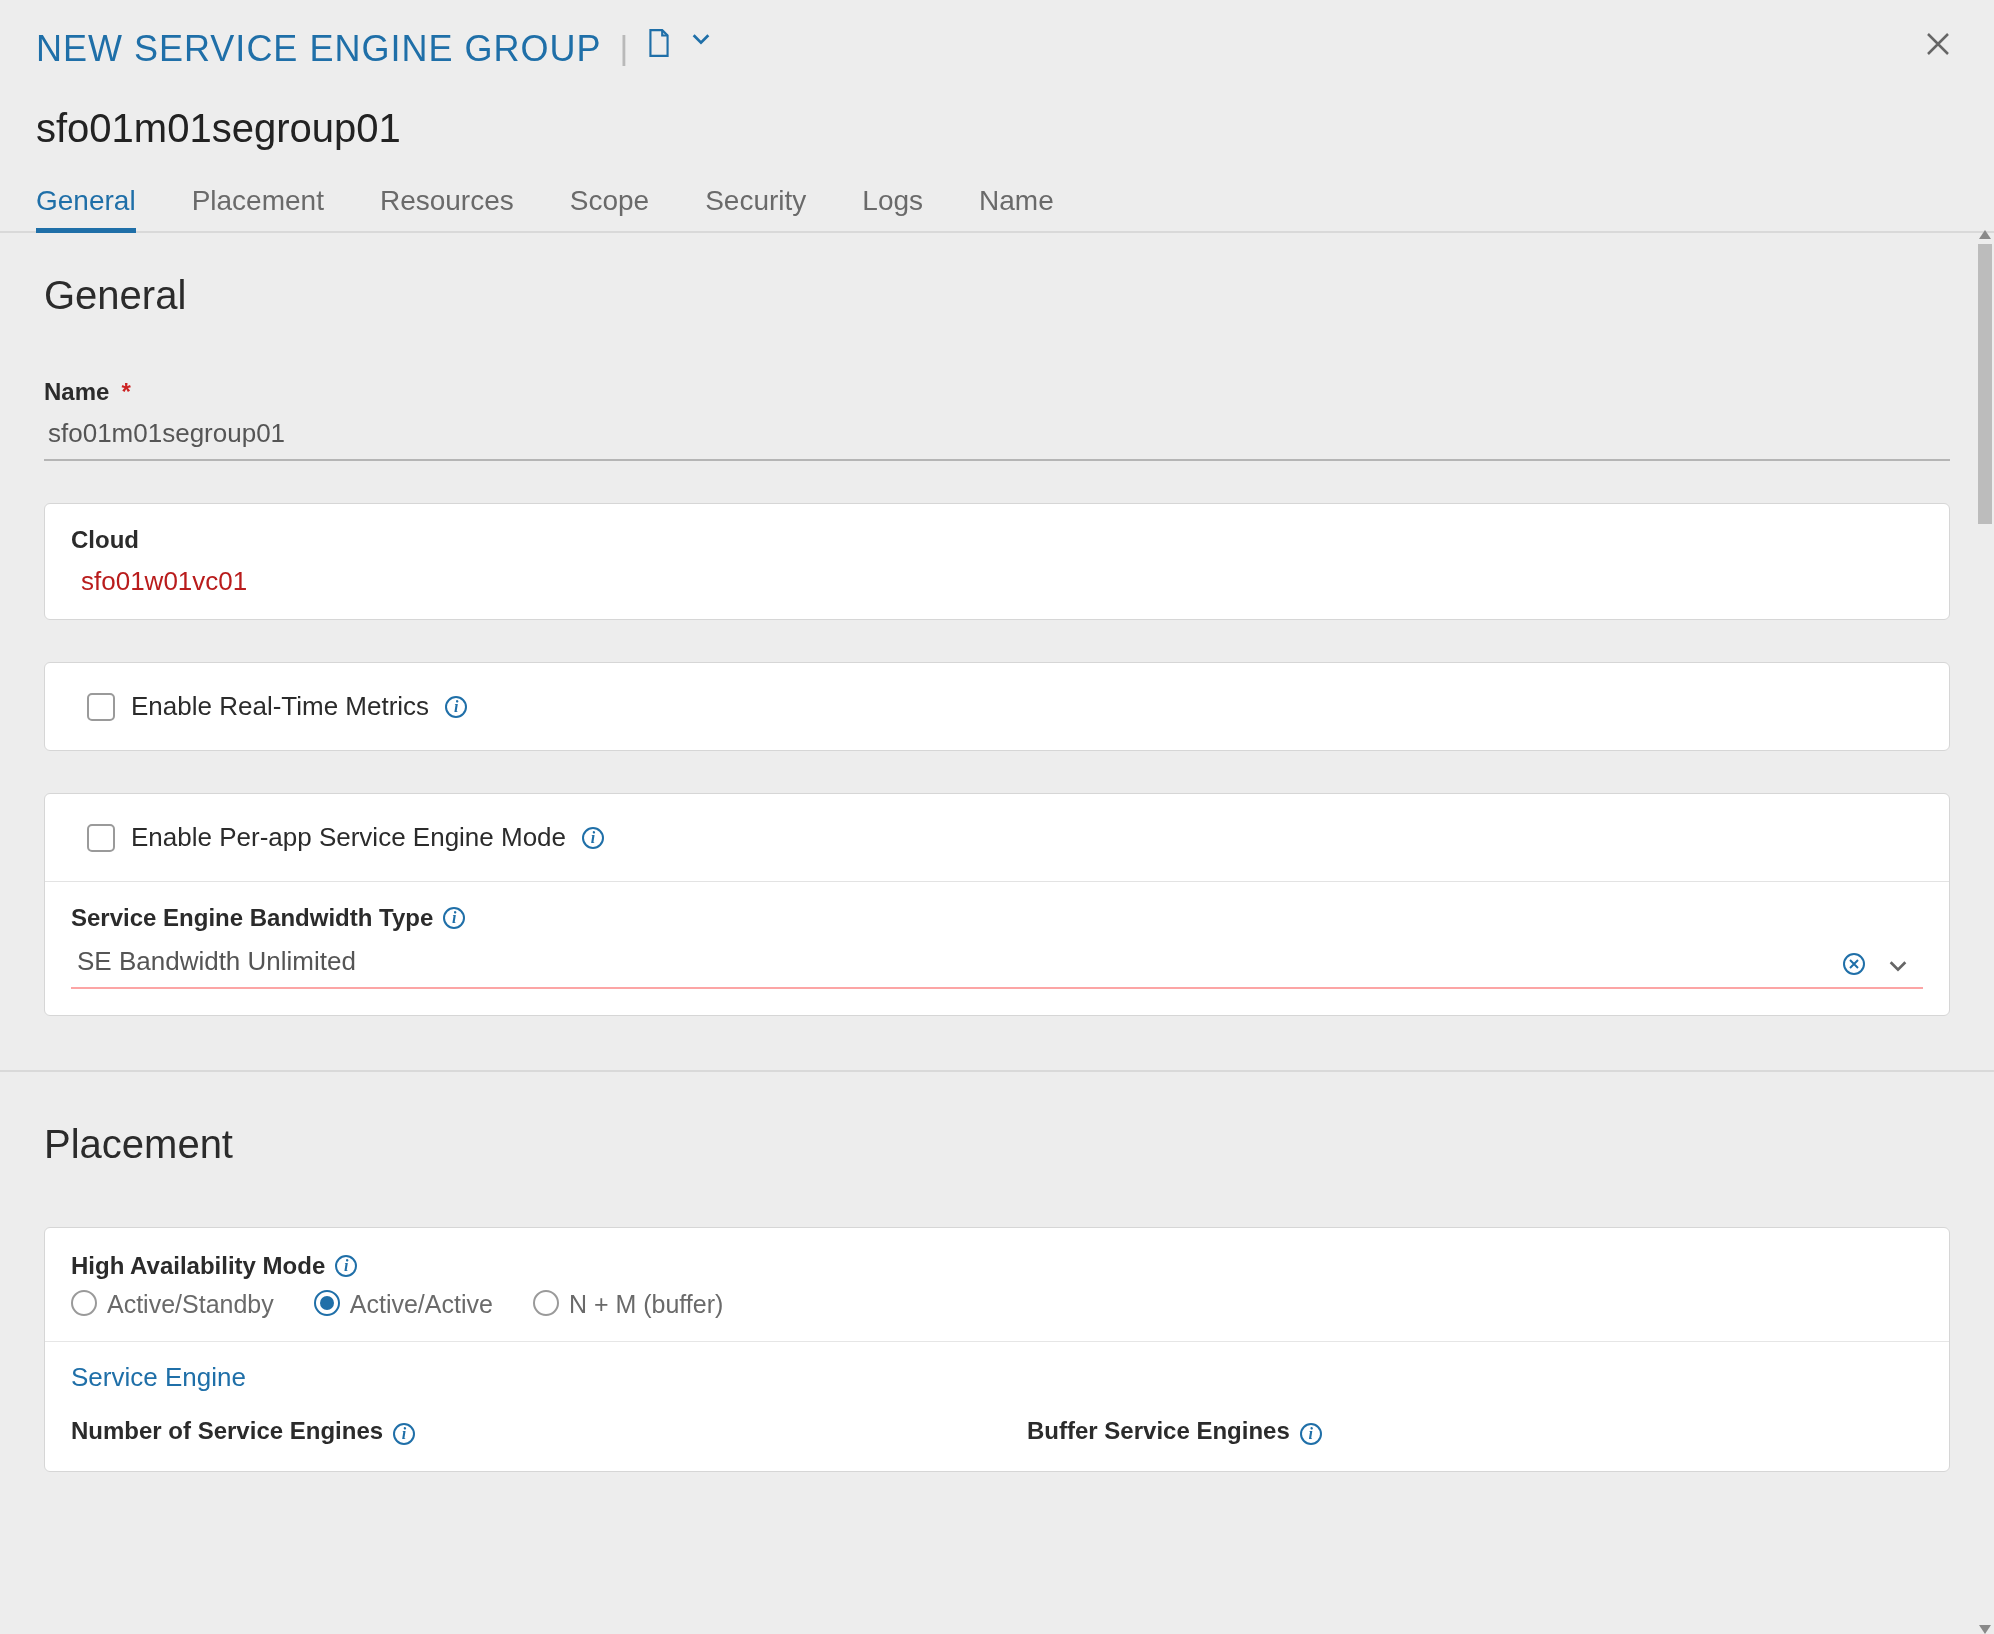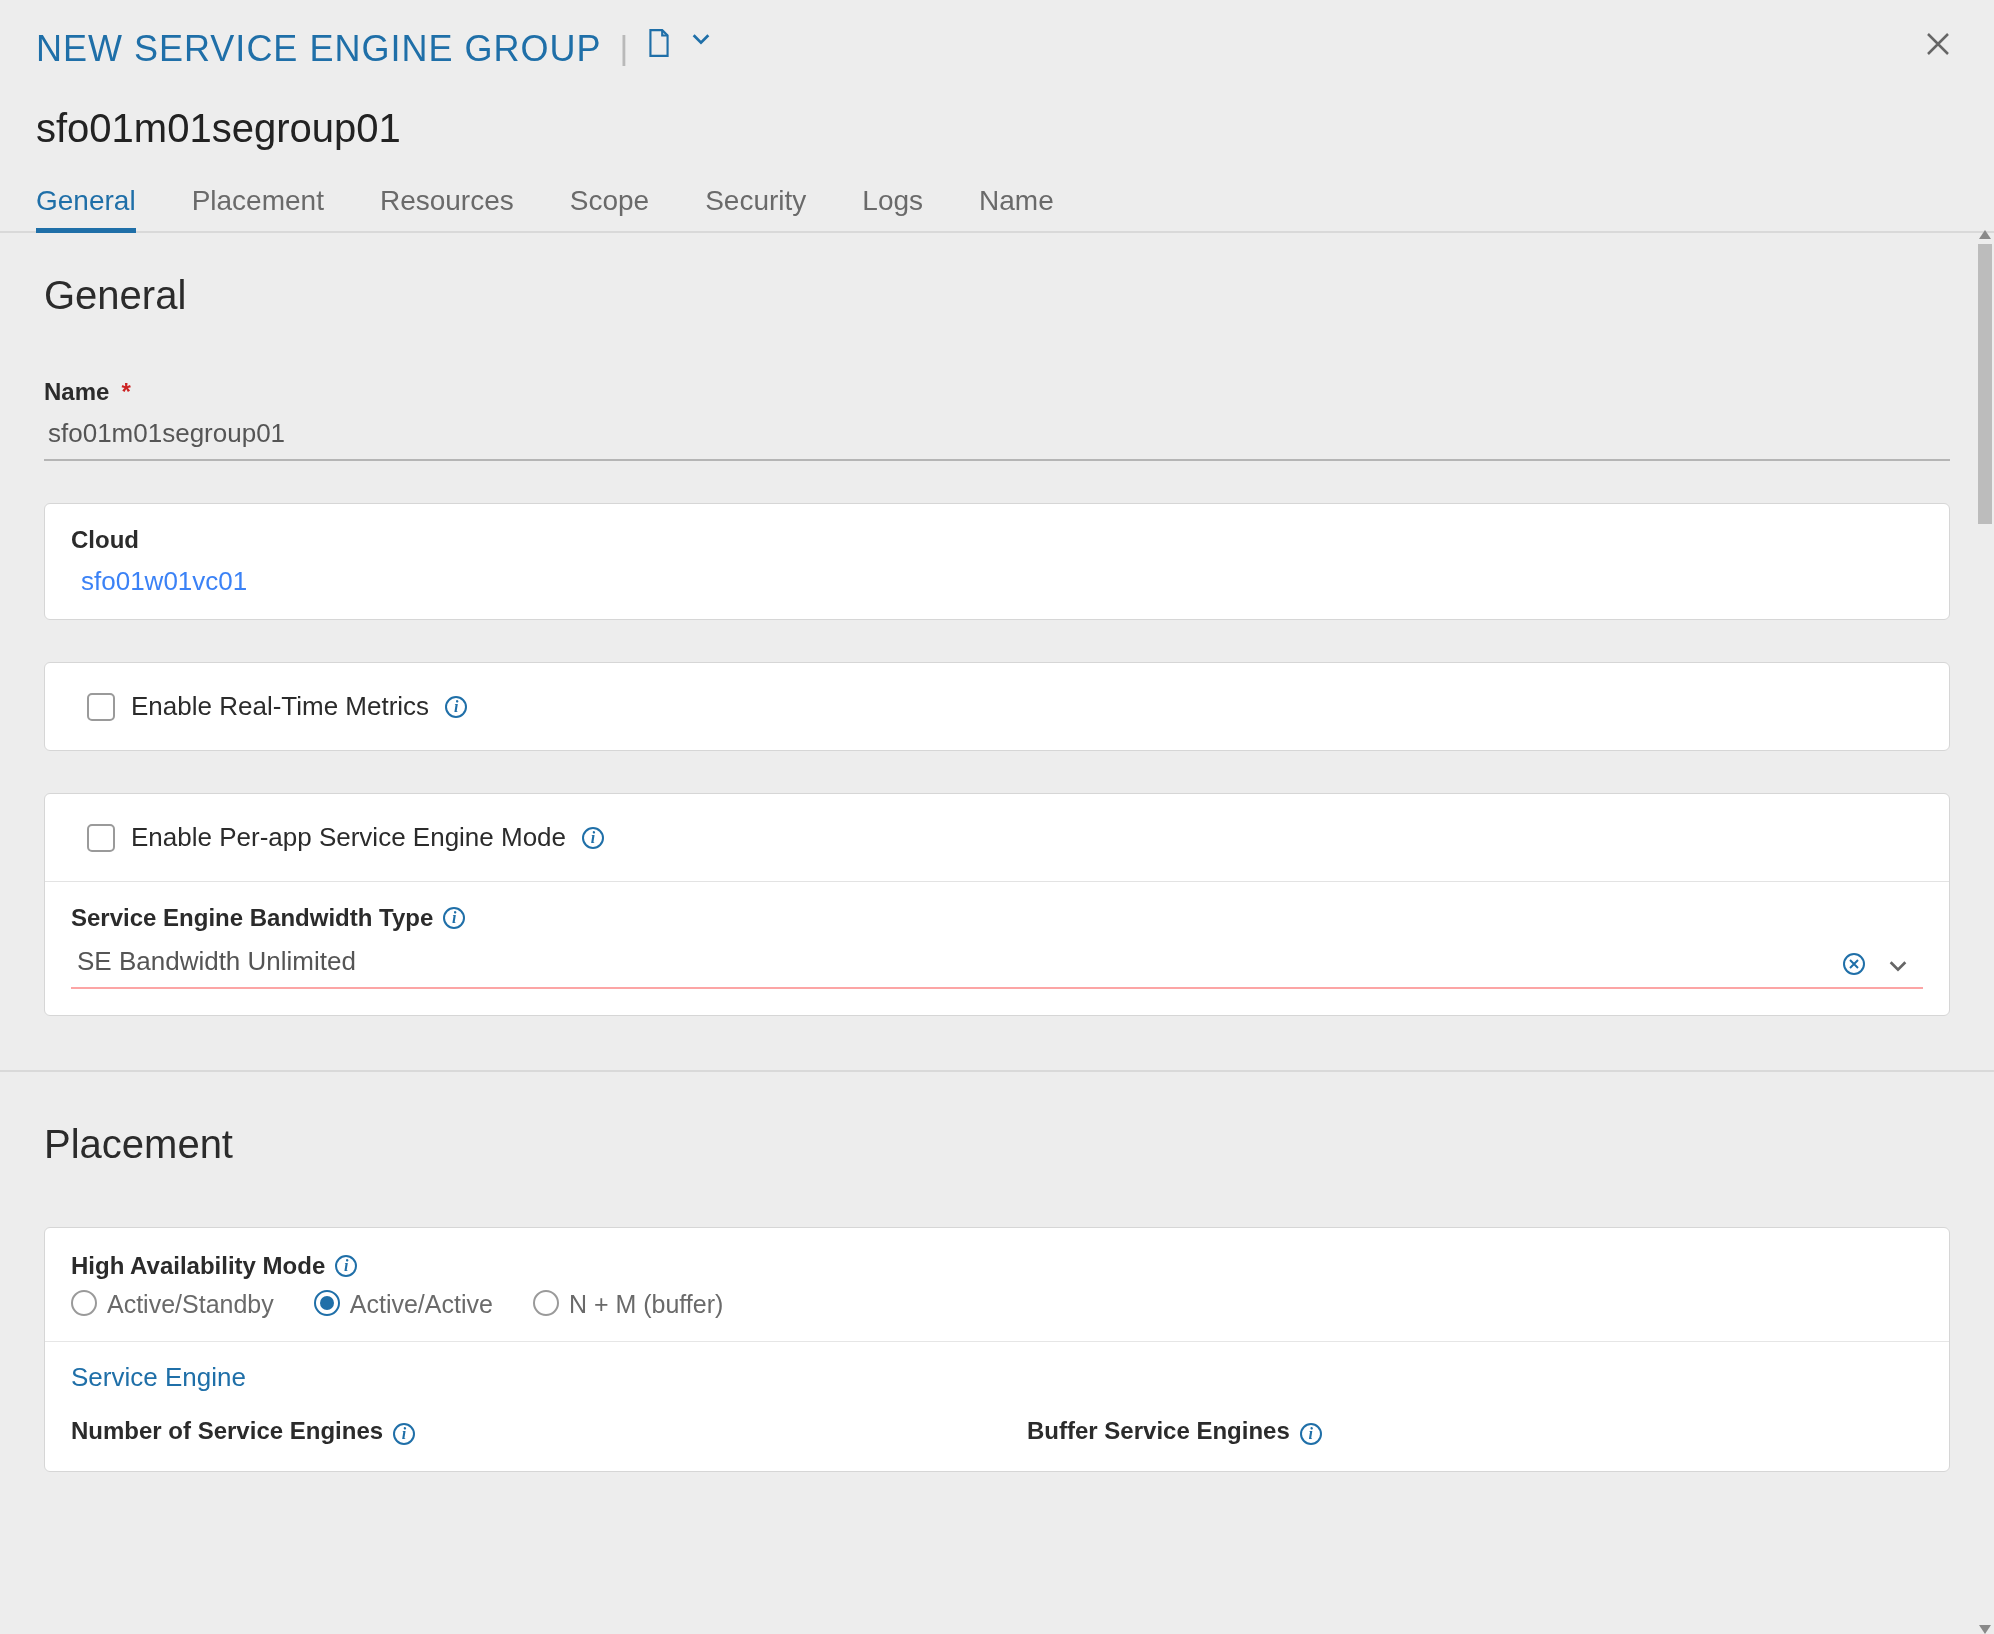--- a/index.html
+++ b/index.html
@@ -124,21 +124,21 @@
   .card {
     background: #fff;
     border: 1px solid #d6d6d6;
     border-radius: 6px;
     padding: 22px 26px;
     margin-top: 42px;
   }
   .card .field-label { font-weight: 600; }
   .card .value {
     font-size: 26px;
-    color: #3b82f6;
+    color: #b91c1c;
     padding: 6px 2px 0 10px;
   }
 
   .checkbox-row {
     display: flex;
     align-items: center;
     gap: 16px;
     padding: 6px 16px;
   }
   .checkbox {

